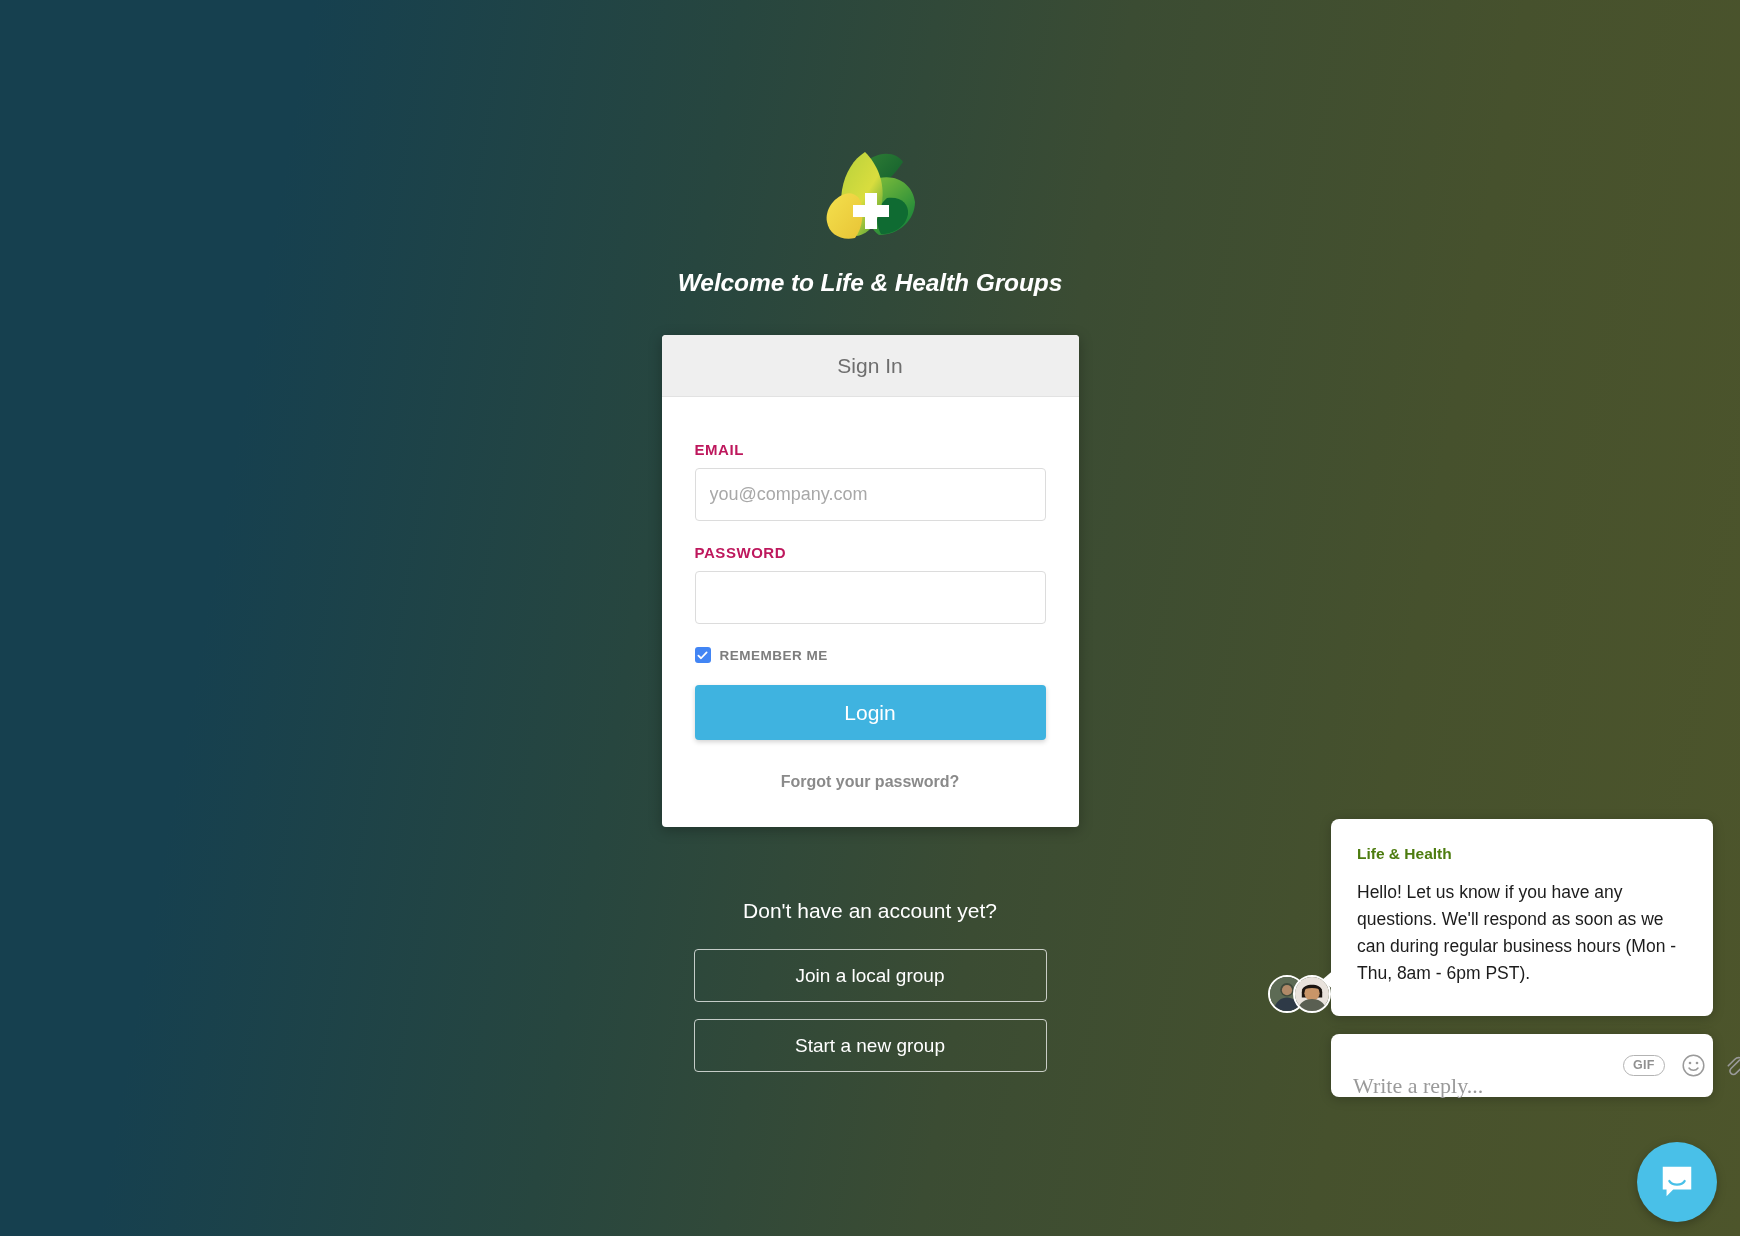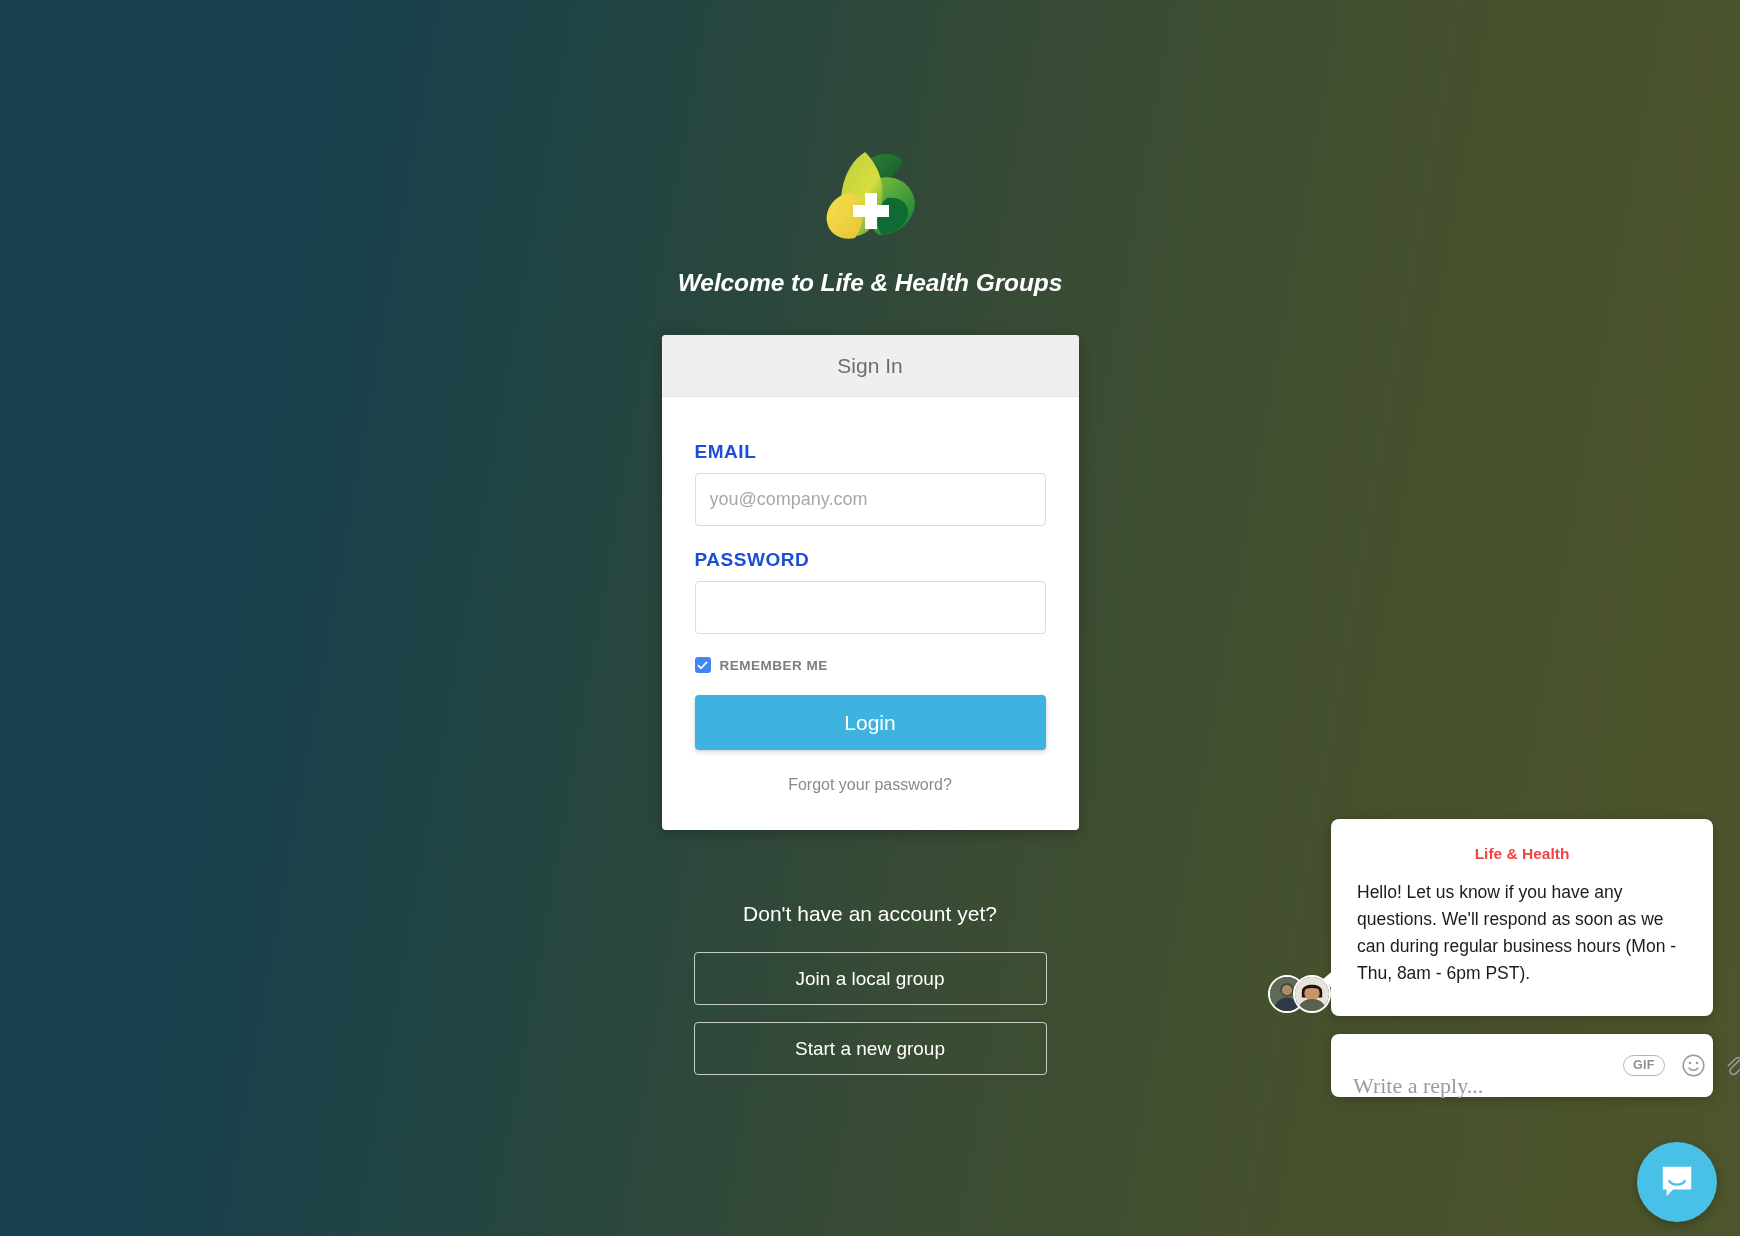--- a/index.html
+++ b/index.html
@@ -66,24 +66,24 @@
   }
   .card-header-title {
     font-size: 21px;
     color: #6e6e6e;
   }
   .card-body {
     padding: 44px 33px 36px 33px;
   }
 
   .field-label {
-    font-size: 19px;
+    font-size: 15px;
     font-weight: bold;
     letter-spacing: 0.55px;
-    color: #1d4ed8;
+    color: #be185d;
     display: block;
     margin-bottom: 10px;
   }
   .text-input {
     width: 100%;
     height: 53px;
     border: 1px solid #dcdcdc;
     border-radius: 4px;
     padding: 1px 14px;
     font-size: 18px;
@@ -128,25 +128,26 @@
     color: #ffffff;
     font-size: 21px;
     font-family: "Liberation Sans", sans-serif;
     cursor: pointer;
     box-shadow: 0 2px 5px rgba(0,0,0,0.18);
   }
 
   .forgot-link {
     display: block;
     text-align: center;
-    margin-top: 26px;
+    margin-top: 33px;
     font-size: 16px;
     color: #8a8a8a;
     text-decoration: none;
     cursor: pointer;
+    font-weight: bold;
   }
 
   
   .signup-q {
     margin-top: 72px;
     color: #ffffff;
     font-size: 21px;
   }
   .ghost-btn {
     margin-top: 26px;
@@ -169,23 +170,22 @@
     top: 819px;
     width: 382px;
     background: #ffffff;
     border-radius: 8px;
     box-shadow: 0 2px 12px rgba(0,0,0,0.22);
     padding: 26px 26px 28px 26px;
   }
   .msg-sender {
     font-size: 15.5px;
     font-weight: bold;
-    color: #ef4444;
+    color: #4d7c0f;
     margin-bottom: 16px;
-    text-align: center;
   }
   .msg-body {
     font-size: 17.5px;
     line-height: 1.55;
     color: #1c1c1c;
   }
   .msg-tail {
     position: absolute;
     left: 1322px;
     top: 968px;

